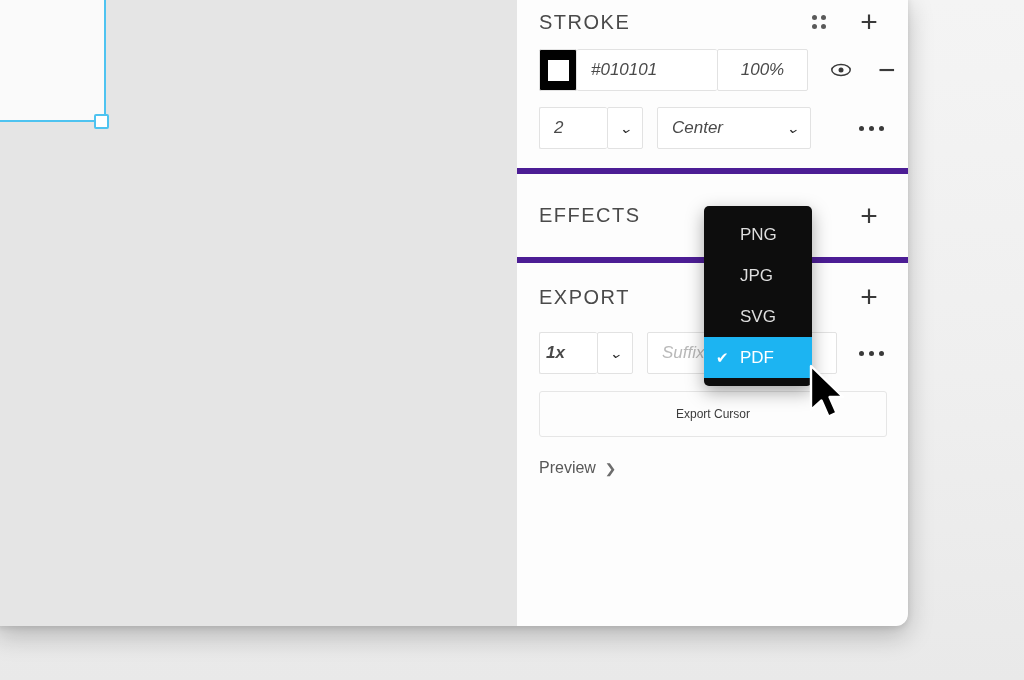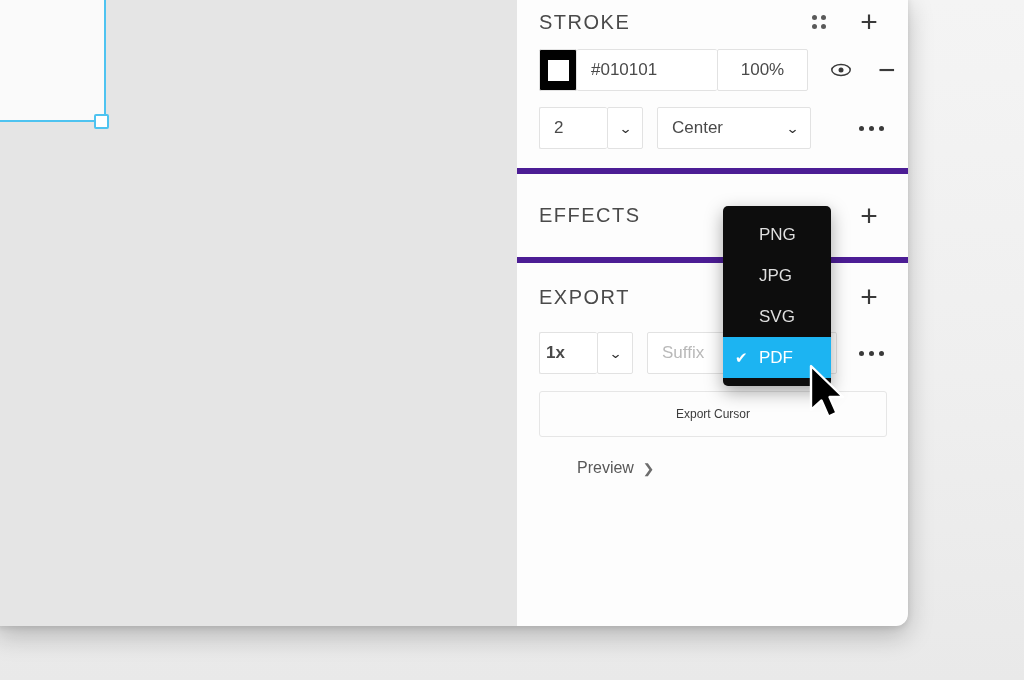--- a/index.html
+++ b/index.html
@@ -146,20 +146,21 @@
 
   .field {
     height: 42px;
     border: 1px solid #e2e2e2;
     background: #fff;
     display: flex;
     align-items: center;
     font-size: 17px;
     color: #4a4a4a;
     border-radius: 2px;
+    font-style: italic;
   }
 
   .color-combo { display: flex; align-items: stretch; }
 
   .swatch {
     width: 38px;
     height: 42px;
     background: #010101;
     display: flex;
     align-items: center;
@@ -231,28 +232,27 @@
     width: 348px;
   }
 
   .preview-link {
     display: flex;
     align-items: center;
     gap: 9px;
     padding: 22px 22px 0 22px;
     font-size: 16px;
     color: #585858;
-    margin-left: 38px;
   }
   .preview-chev { font-size: 13px; color: #6d6d6d; transform: scaleX(1.1); }
 
   
   .dropdown {
     position: absolute;
-    left: 727px;
+    left: 708px;
     top: 210px;
     width: 108px;
     background: #0d0d0d;
     border-radius: 5px;
     padding: 8px 0 8px 0;
     box-shadow: 0 6px 18px rgba(0,0,0,0.35);
     z-index: 40;
   }
   .dd-item {
     height: 41px;

